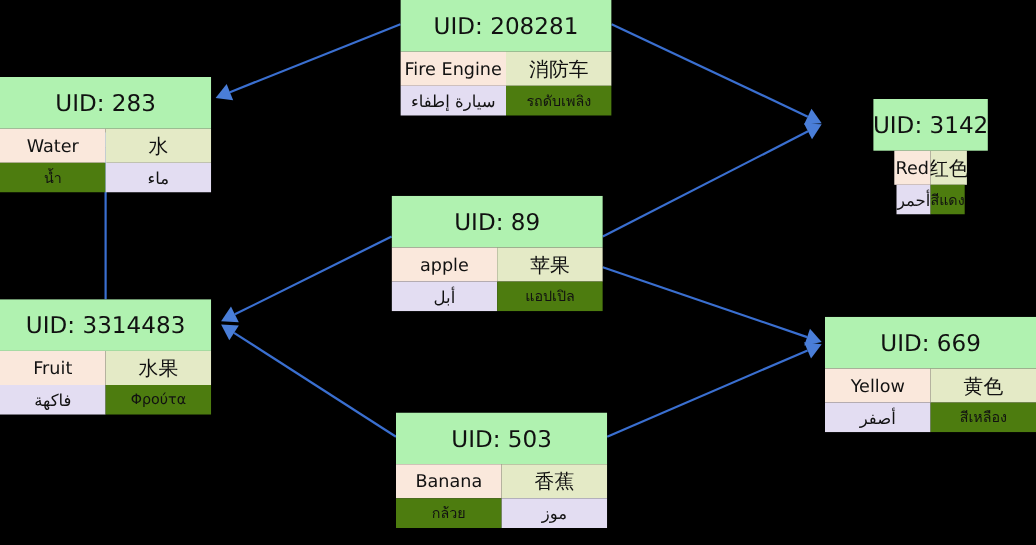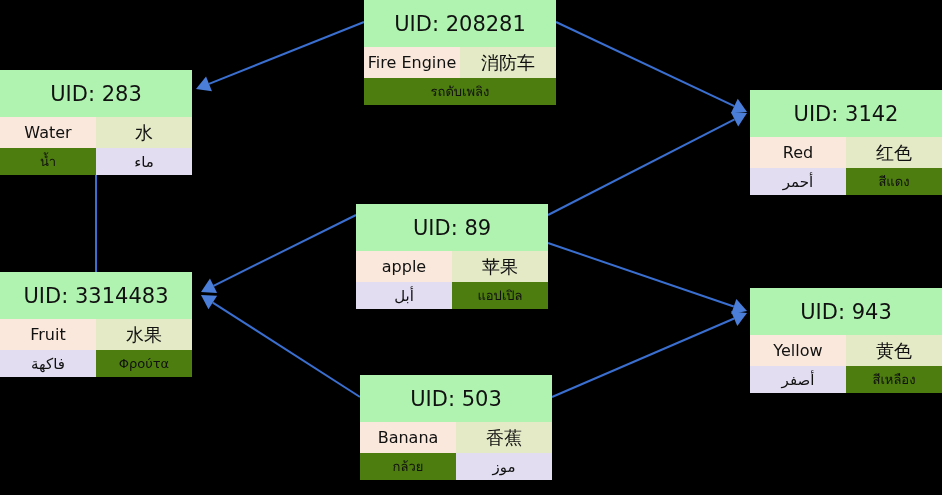--- a/index.html
+++ b/index.html
@@ -114,37 +114,38 @@
     </div>
   </div>
 
   <div class="node" style="left: 364px; top: 0px; width: 192px; height: 108px;">
     <div class="node-header">UID: 208281</div>
     <div class="node-row r1">
       <div class="cell en">Fire Engine</div>
       <div class="cell zh">消防车</div>
     </div>
     <div class="node-row r2">
+      <div class="cell ar">سيارة إطفاء</div>
       <div class="cell th">รถดับเพลิง</div>
     </div>
   </div>
 
-  <div class="node" style="left: 750px; top: 90px; width: 192px; height: 105px;">
+  <div class="node" style="left: 750px; top: 90px; width: 192px; height: 105px; align-items: center;">
     <div class="node-header">UID: 3142</div>
     <div class="node-row r1">
       <div class="cell en">Red</div>
       <div class="cell zh">红色</div>
     </div>
     <div class="node-row r2">
       <div class="cell ar">أحمر</div>
       <div class="cell th">สีแดง</div>
     </div>
   </div>
 
-  <div class="node" style="left: 356px; top: 204px; width: 192px; height: 105px;">
+  <div class="node" style="left: 356px; top: 178px; width: 192px; height: 105px;">
     <div class="node-header">UID: 89</div>
     <div class="node-row r1">
       <div class="cell en">apple</div>
       <div class="cell zh">苹果</div>
     </div>
     <div class="node-row r2">
       <div class="cell ar">أبل</div>
       <div class="cell th">แอปเปิล</div>
     </div>
   </div>
@@ -155,21 +156,21 @@
       <div class="cell en">Fruit</div>
       <div class="cell zh">水果</div>
     </div>
     <div class="node-row r2">
       <div class="cell ar">فاكهة</div>
       <div class="cell th">Φρούτα</div>
     </div>
   </div>
 
   <div class="node" style="left: 750px; top: 288px; width: 192px; height: 105px;">
-    <div class="node-header">UID: 943</div>
+    <div class="node-header">UID: 669</div>
     <div class="node-row r1">
       <div class="cell en">Yellow</div>
       <div class="cell zh">黄色</div>
     </div>
     <div class="node-row r2">
       <div class="cell ar">أصفر</div>
       <div class="cell th">สีเหลือง</div>
     </div>
   </div>
 

